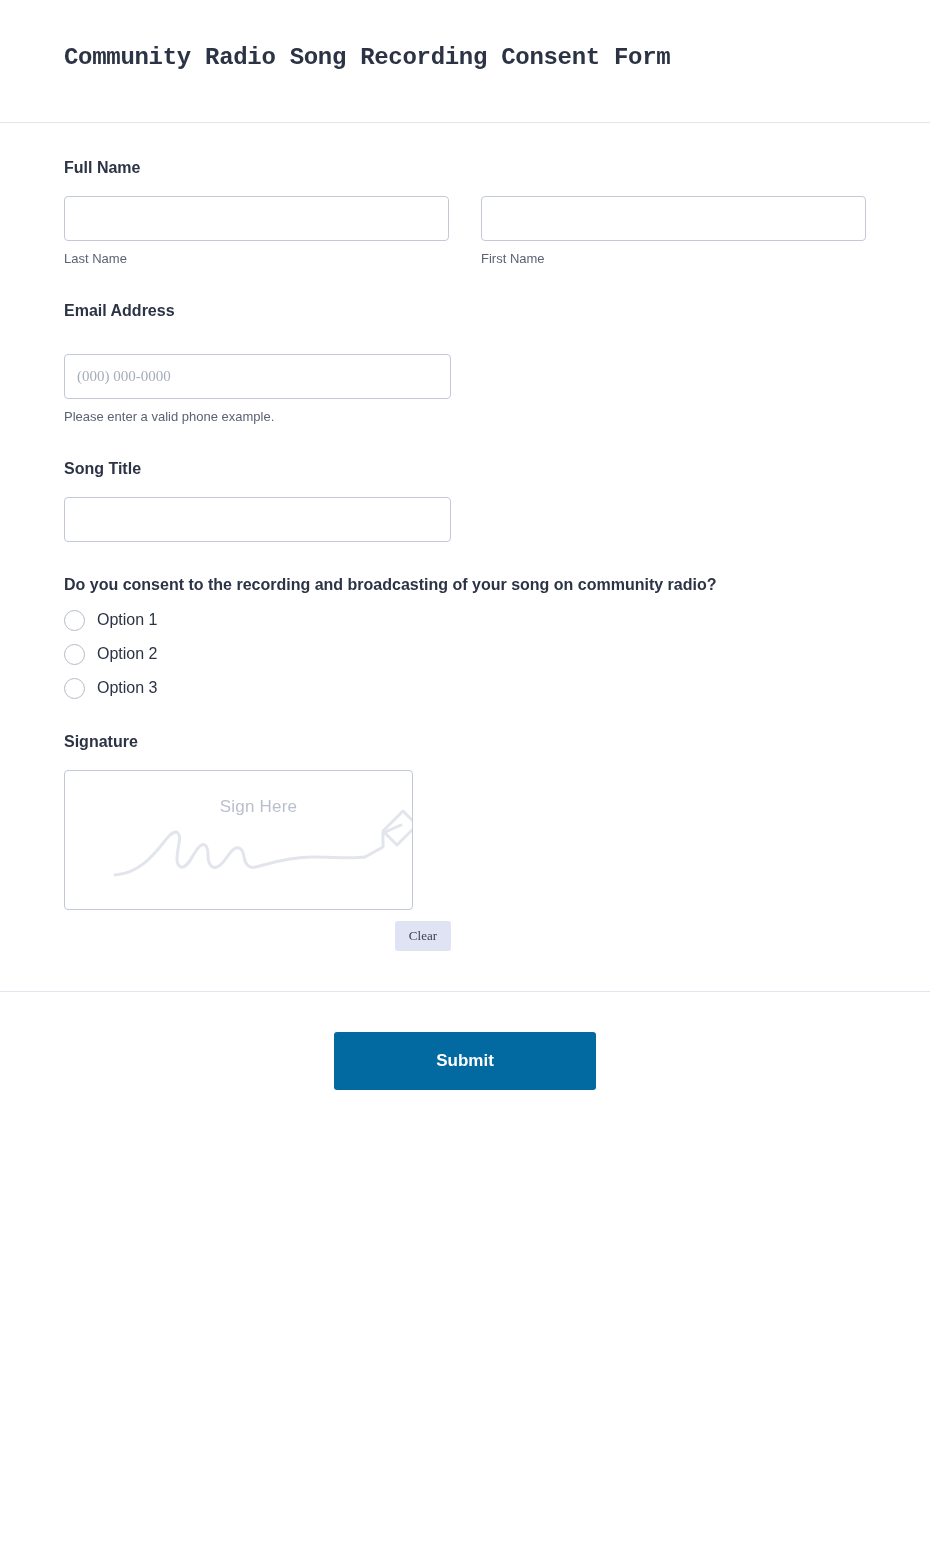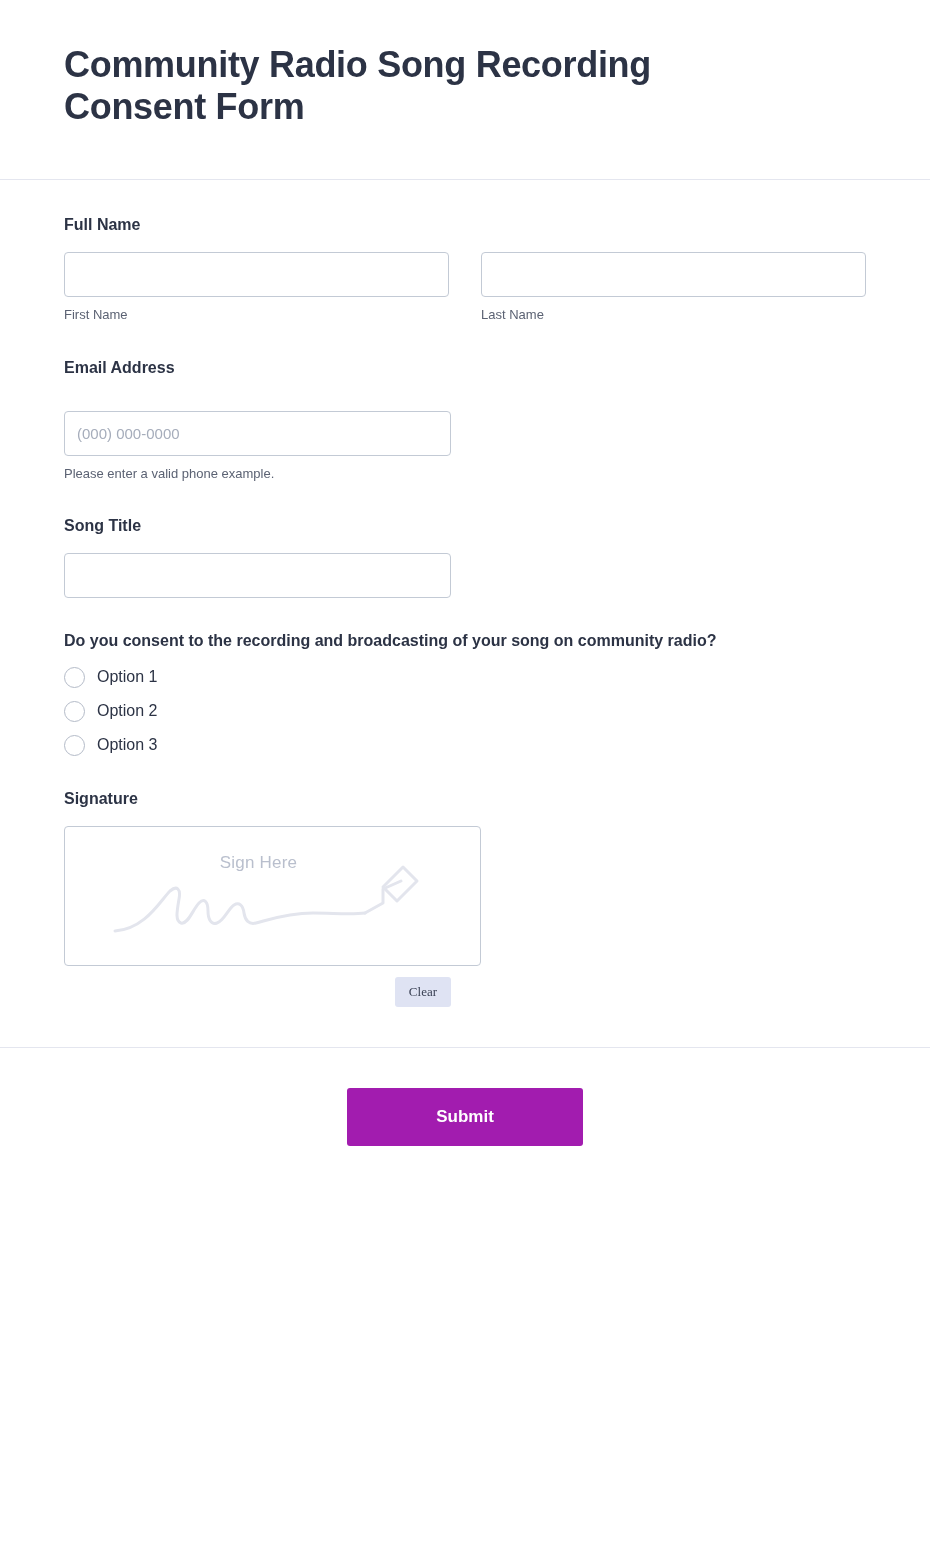--- a/index.html
+++ b/index.html
@@ -20,27 +20,28 @@
     margin: 0 auto;
     background: #ffffff;
   }
 
   
   .form-header {
     padding: 44px 64px 34px 64px;
     border-bottom: 1px solid #e4e6ef;
   }
   .form-title {
-    font-size: 36px;
+    font-size: 24px;
     line-height: 1.18;
     font-weight: bold;
     color: #2c3345;
     margin: 0 0 16px 0;
     letter-spacing: -0.3px;
     max-width: 700px;
+    font-family: Liberation Mono, monospace;
   }
   .form-subtitle {
     font-size: 16px;
     line-height: 1.55;
     color: #2c3345;
     margin: 0;
     max-width: 760px;
     font-weight: 400;
   }
 
@@ -77,21 +78,21 @@
   .text-input {
     width: 100%;
     height: 45px;
     border: 1px solid #c3cad5;
     border-radius: 4px;
     background: #ffffff;
     font-size: 15px;
     color: #2c3345;
     padding: 0 12px;
     outline: none;
-    font-family: Liberation Sans, sans-serif;
+    font-family: Liberation Serif, serif;
   }
   .text-input::placeholder {
     color: #a6adbb;
   }
 
   .name-row {
     display: flex;
     gap: 32px;
   }
   .name-col {
@@ -123,21 +124,21 @@
   .radio-text {
     font-size: 16px;
     color: #2c3345;
     line-height: 1.3;
   }
 
   
   .sig-block {
   }
   .sig-pad {
-    width: 417px;
+    width: 349px;
     height: 140px;
     border: 1px solid #c3cad5;
     border-radius: 4px;
     background: #ffffff;
     position: relative;
     overflow: hidden;
   }
   .sig-art {
     position: absolute;
     left: 0;
@@ -174,25 +175,25 @@
 
   
   .form-footer {
     margin-top: 40px;
     border-top: 1px solid #e4e6ef;
     padding: 40px 0 46px 0;
     display: flex;
     justify-content: center;
   }
   .submit-btn {
-    background: #a21caf;
+    background: #0369a1;
     color: #ffffff;
     border: none;
     border-radius: 3px;
-    width: 236px;
+    width: 262px;
     height: 58px;
     font-size: 17px;
     font-weight: bold;
     cursor: pointer;
     font-family: "Liberation Sans", sans-serif;
   }
 </style>
 </head>
 <body>
 
@@ -202,25 +203,25 @@
     <h1 class="form-title">Community Radio Song Recording Consent Form</h1>
   </div>
 
   <div class="form-body">
 
     <div class="field-block">
       <label class="field-label">Full Name</label>
       <div class="name-row">
         <div class="name-col">
           <input class="text-input" type="text" placeholder="" style="">
-          <div class="sub-label">First Name</div>
+          <div class="sub-label">Last Name</div>
         </div>
         <div class="name-col">
           <input class="text-input" type="text" placeholder="" style="">
-          <div class="sub-label">Last Name</div>
+          <div class="sub-label">First Name</div>
         </div>
       </div>
     </div>
 
     <div class="field-block">
       <label class="field-label">Email Address</label>
     </div>
 
     <div class="field-block">
       <div class="narrow">

